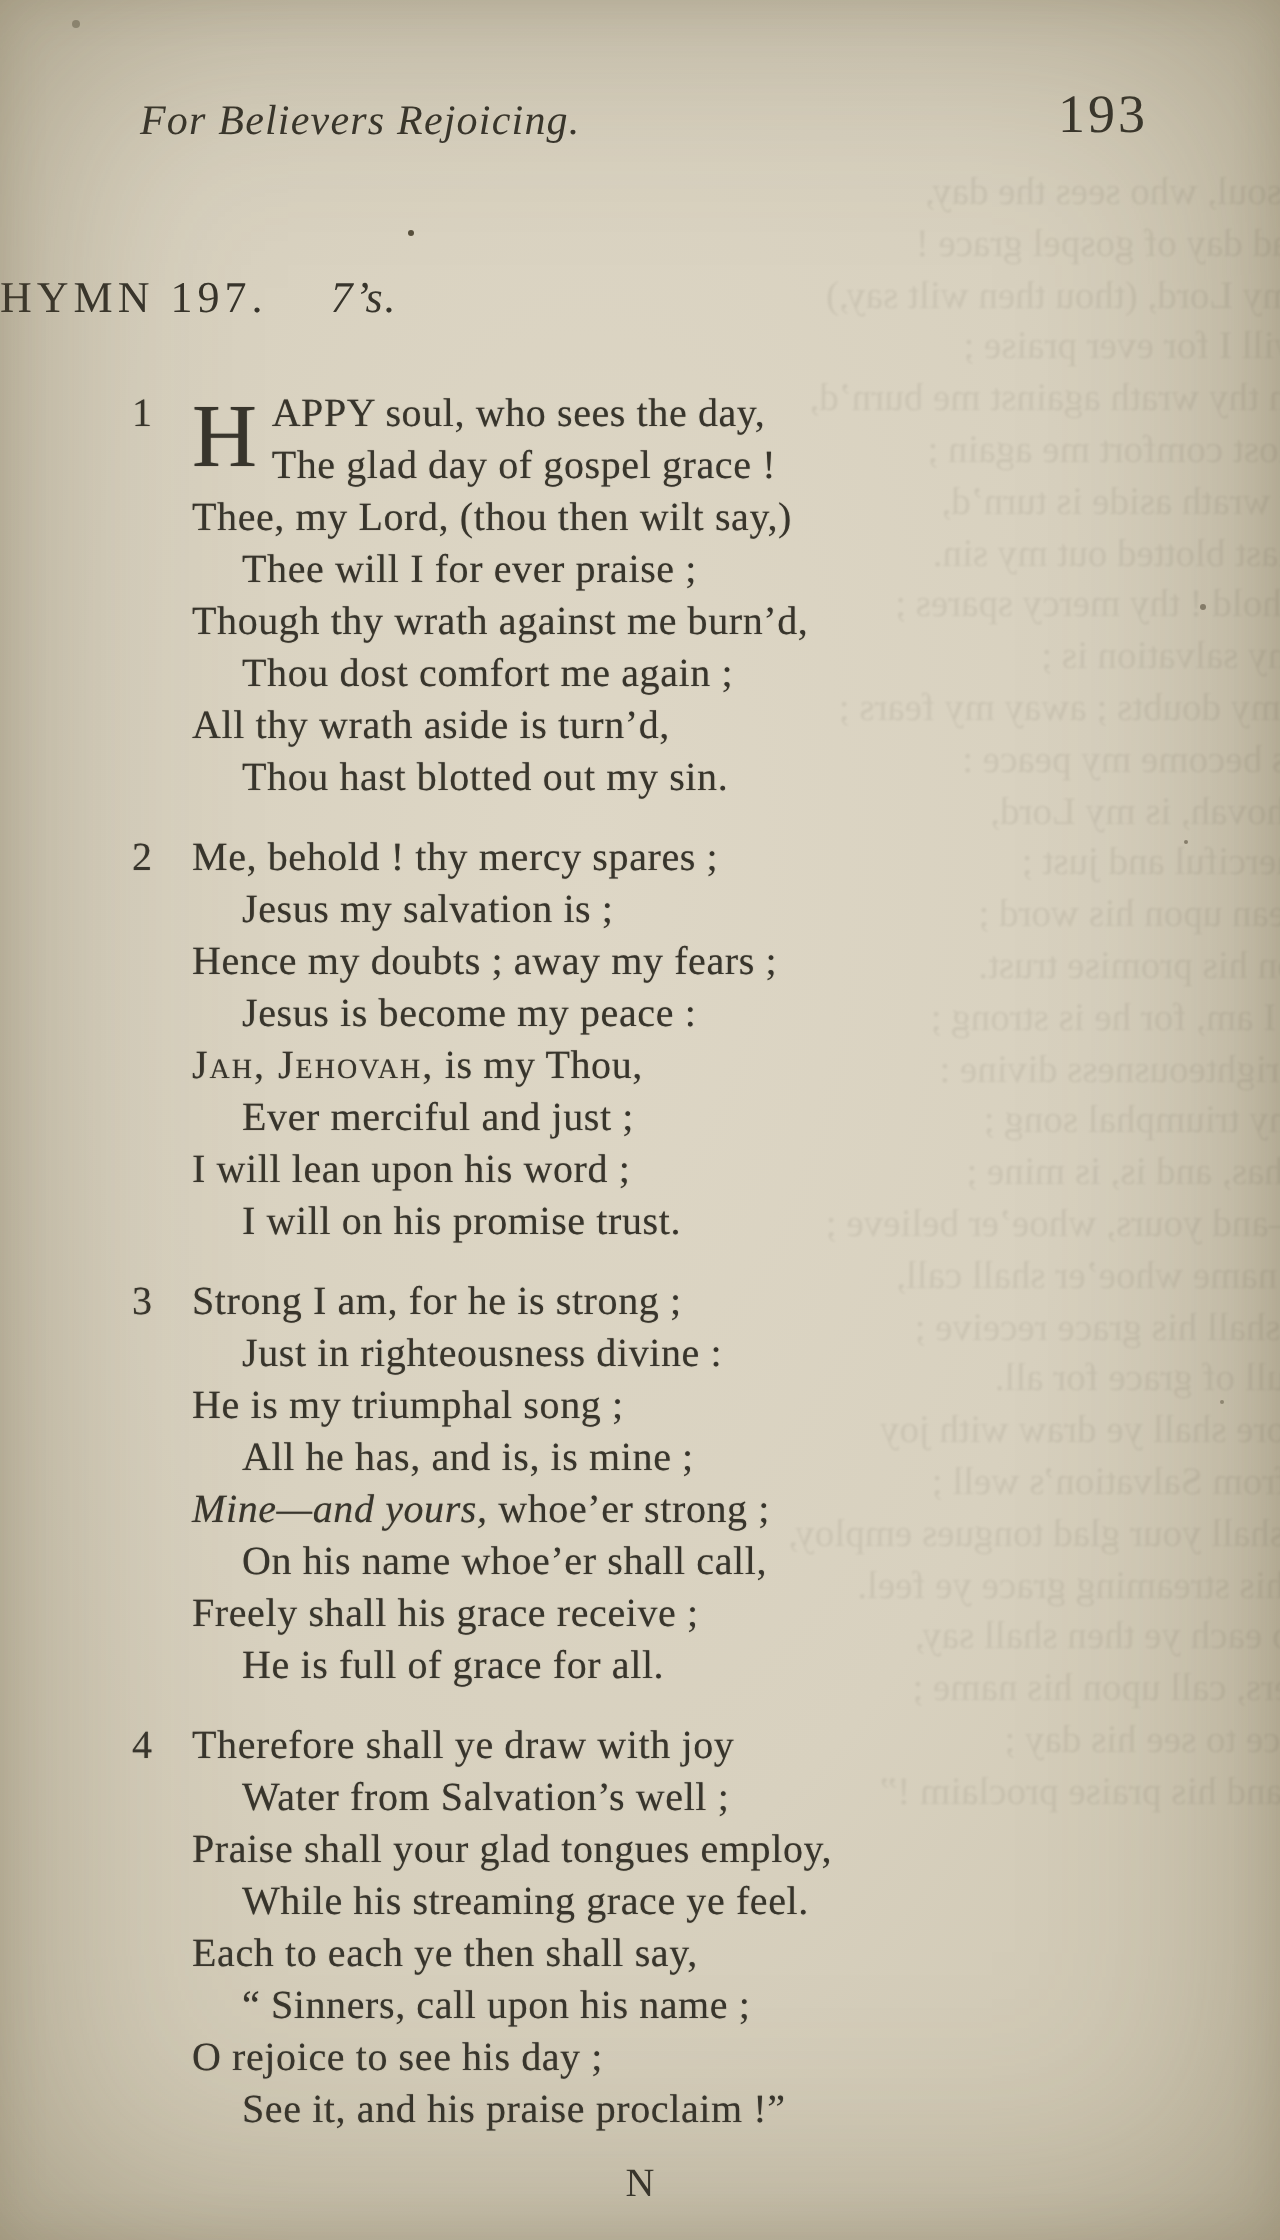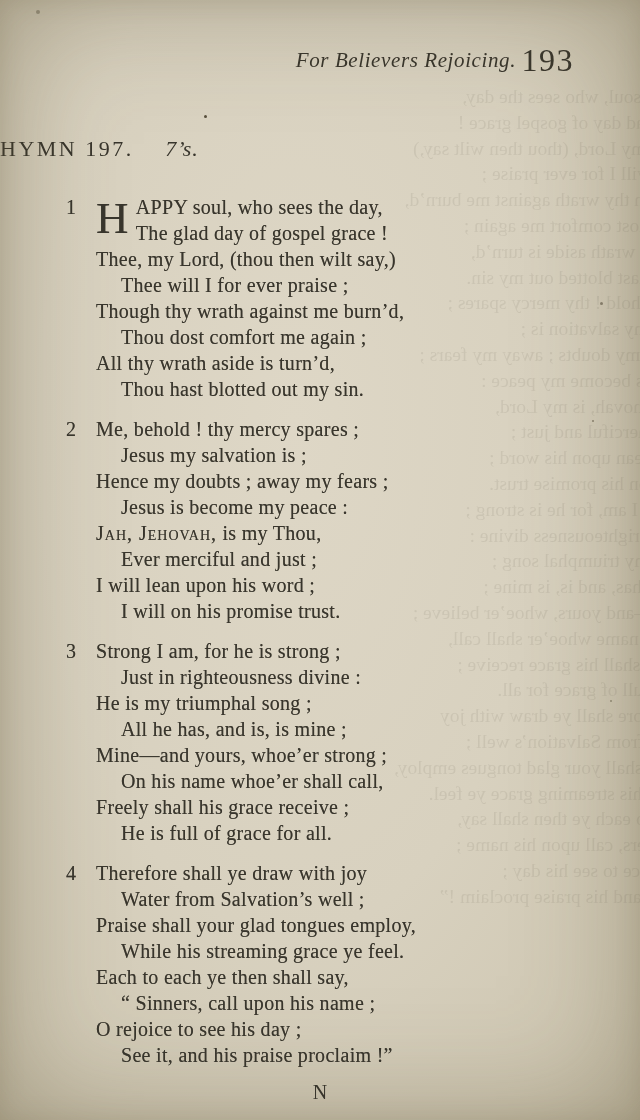--- a/index.html
+++ b/index.html
@@ -17,47 +17,47 @@
     box-shadow: inset 0 0 120px rgba(88,76,48,.38), inset 0 0 24px rgba(110,96,62,.18);
     pointer-events:none;
   }
   .header{
     position:absolute;top:48px;left:70px;right:64px;height:34px;
   }
   .running-title{
     display:block;
     font-style:italic;
     font-size:21px;
-    text-align:right;
+    text-align:left;
     margin-right:60px;
     letter-spacing:.6px;
   }
   .page-number{
     position:absolute;right:2px;top:-6px;
-    font-size:32px;letter-spacing:1.5px;
+    font-size:27px;letter-spacing:1.5px;
   }
   .title-block{
     position:absolute;top:136px;left:0;right:0;
     text-align:left;font-size:22px;
   }
   .hymn-number{letter-spacing:2.5px;}
   .meter{font-style:italic;margin-left:26px;letter-spacing:1px;}
   .text-block{
     position:absolute;top:194px;left:66px;right:56px;
     font-size:20px;line-height:26px;
     letter-spacing:.3px;
     z-index:2;
     text-shadow:0 0 .5px rgba(56,53,44,.55);
   }
   .verse{display:flex;margin-bottom:14px;}
   .verse-number{flex:0 0 30px;width:30px;}
   .verse-body{flex:1;}
   .line.indent{padding-left:25px;}
   .line span.smallcaps{font-variant:small-caps;letter-spacing:1px;text-align:right;}
-  .line span.italic{}
+  .line span.italic{font-style:italic;}
   .drop-wrap{overflow:hidden;}
   .drop-cap{
     float:left;
     font-size:45px;line-height:42px;
     padding:3px 7px 0 0;
   }
   .signature{
     position:absolute;bottom:16px;left:0;right:0;
     text-align:center;font-size:20px;z-index:2;
   }

